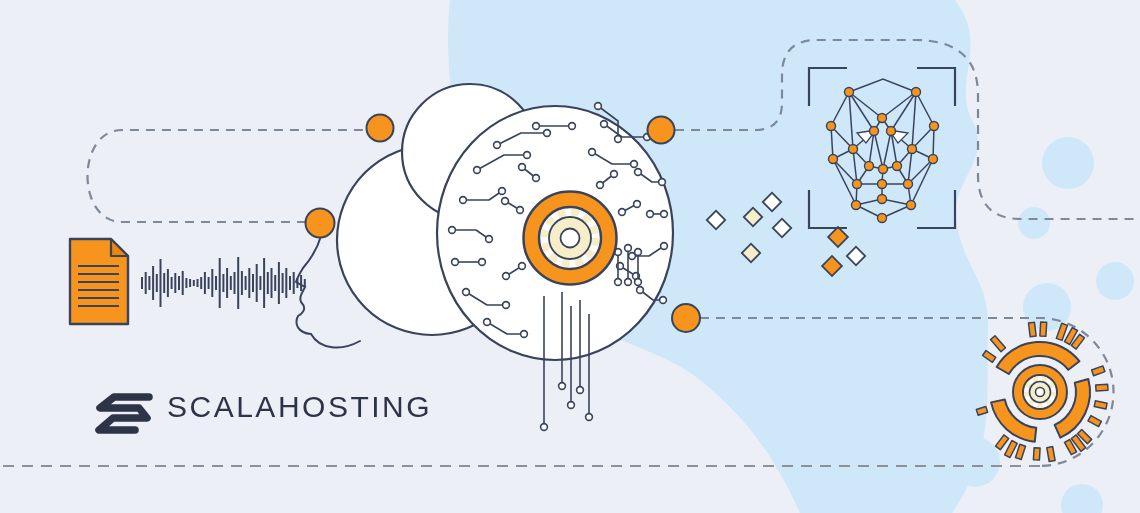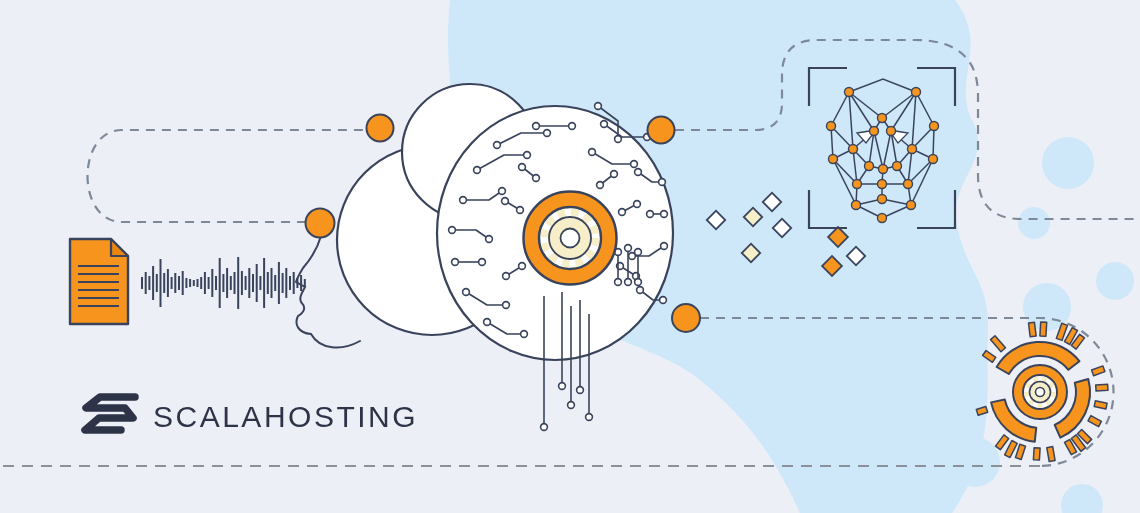--- a/index.html
+++ b/index.html
@@ -1,21 +1,21 @@
 <!DOCTYPE html>
 <html><head>
 <meta charset="utf-8">
 <style>
   html,body{margin:0;padding:0;}
   .canvas{
     position:relative;width:1140px;height:513px;overflow:hidden;
     background:#edeff7;font-family:"Liberation Sans", sans-serif;
   }
   .scene{position:absolute;inset:0;display:block;}
-  .logo{position:absolute;left:80px;top:389px;display:flex;align-items:center;gap:13px;}
+  .logo{position:absolute;left:94px;top:389px;display:flex;gap:13px;}
   .logo-text{
     font-size:30px;font-weight:500;letter-spacing:2.5px;color:#2e3448;
     font-family:"Liberation Sans", sans-serif;line-height:1;padding-top:3px;
   }
 </style>
 </head>
 <body>
 
 <div class="canvas">
 <svg class="scene" width="1140" height="513" viewBox="0 0 1140 513">

